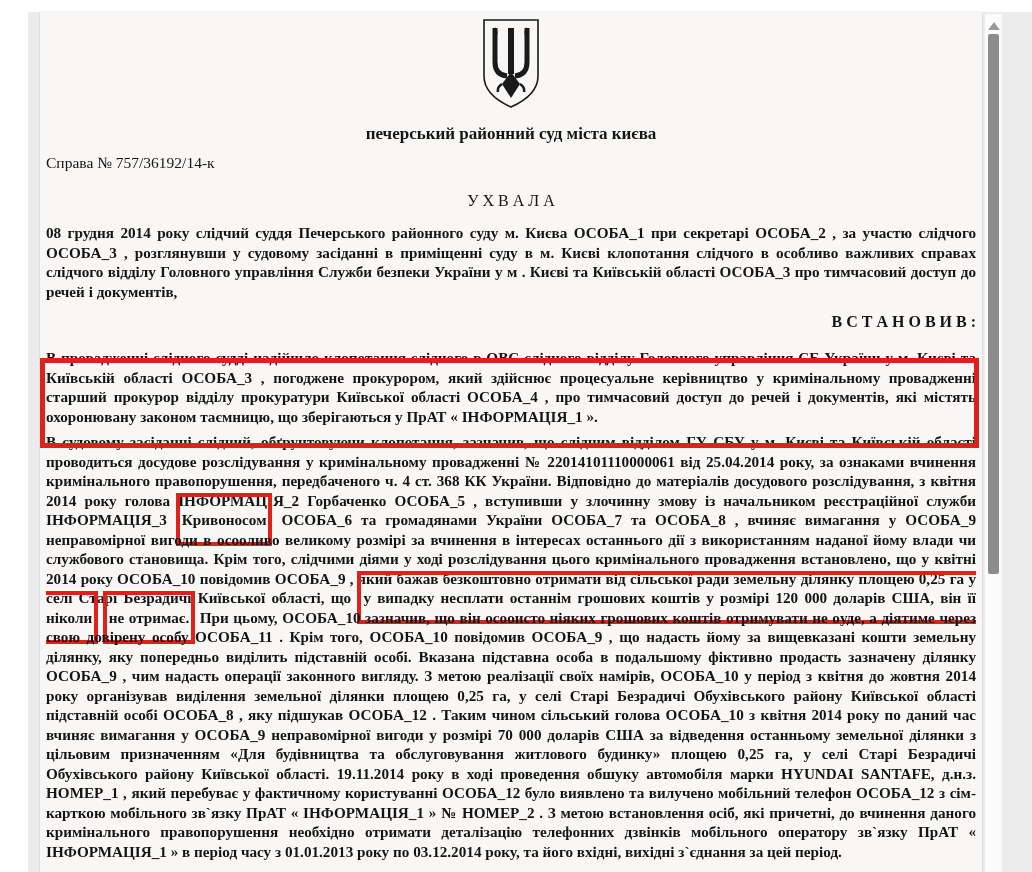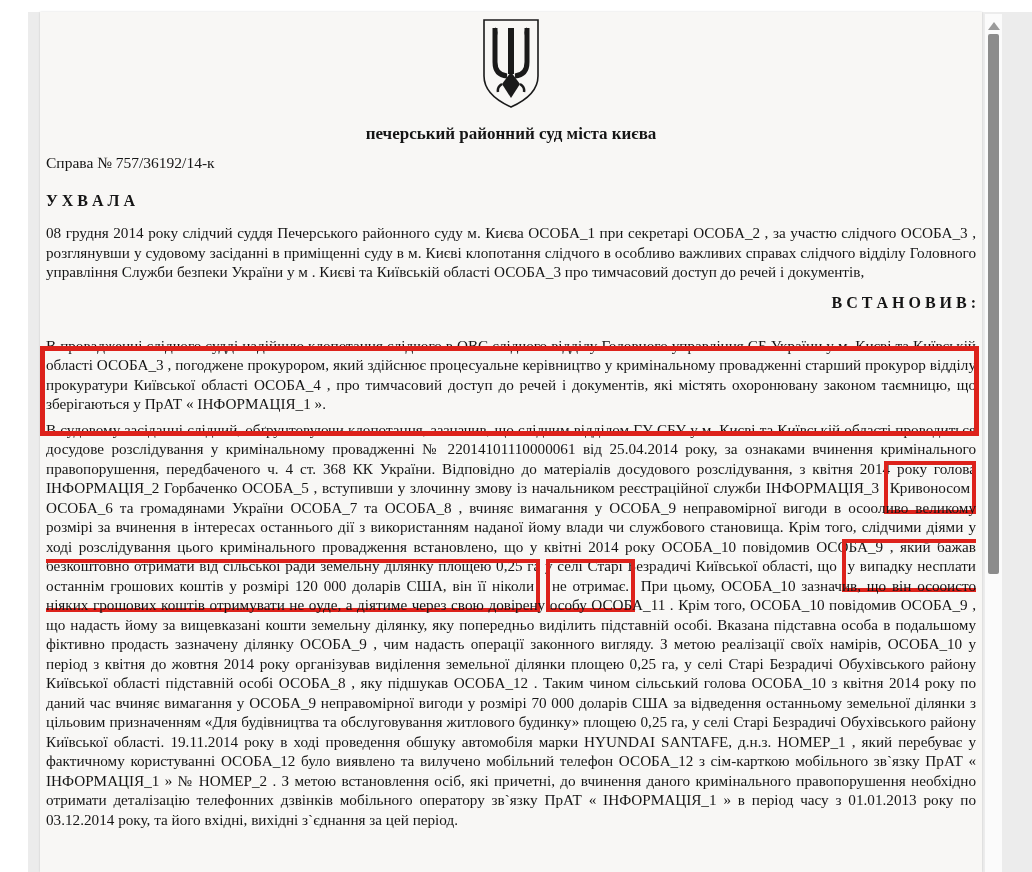--- a/index.html
+++ b/index.html
@@ -5,26 +5,26 @@
   html,body{margin:0;padding:0;background:#ffffff;}
   .stage{position:relative;width:1032px;height:872px;overflow:hidden;
          font-family:"Liberation Serif","DejaVu Serif",serif;color:#151515;background:#ffffff;}
   .canvas{position:absolute;left:28px;top:12px;right:0;bottom:0;background:#ececec;}
   .page{position:absolute;left:12px;top:0;width:942px;bottom:0;background:#f8f7f5;
         box-shadow:0 0 2px rgba(0,0,0,.15);padding:0 6px;box-sizing:border-box;}
   .emblem{text-align:center;margin-top:6px;height:94px;}
   .emblem svg{height:92px;}
   .court-name{ text-align:center;font-weight:bold;font-size:17px;margin-top:12px;}
   .case-number{text-align:left;font-size:15.5px;margin-top:10px;padding-right:4px;}
-  .doc-title{text-align:left;font-weight:bold;font-size:16px;margin-top:20px;}
+  .doc-title{text-align:center;font-weight:normal;font-size:16px;margin-top:20px;}
   .doc-subtitle{text-align:center;font-weight:bold;font-size:16px;margin-top:13px;}
-  .para{font-size:15.2px;line-height:19.5px;text-align:justify;margin:0;}
+  .para{font-size:15.2px;line-height:19.5px;text-align:justify;margin:0;font-weight:bold;}
   .intro{margin-top:13px;}
   .section-heading{text-align:right;font-weight:bold;font-size:16px;margin-top:12px;}
-  .boxed-para-wrap{position:relative;margin:24px 0 6px;}
+  .boxed-para-wrap{position:relative;margin:17px 0 6px;}
   .big-redbox{position:absolute;left:-6px;right:-3px;top:10px;bottom:-22px;
               border:5px solid #dd221b;pointer-events:none;}
   .para.body{margin-top:6px;}
   .hl{border:4px solid #dd221b;padding:14px 2px;}
   .scrollbar{position:absolute;right:30px;top:2px;bottom:0;width:17px;background:#fbfbfb;}
   .scroll-arrow{width:0;height:0;margin:8px auto 2px;border-left:6px solid transparent;
                 border-right:6px solid transparent;border-bottom:8px solid #9a9a9a;cursor:pointer;}
   .scroll-thumb{position:absolute;left:3px;right:3px;top:20px;height:540px;background:#8c8c8c;
                 border-radius:2px;cursor:pointer;}
 </style>

